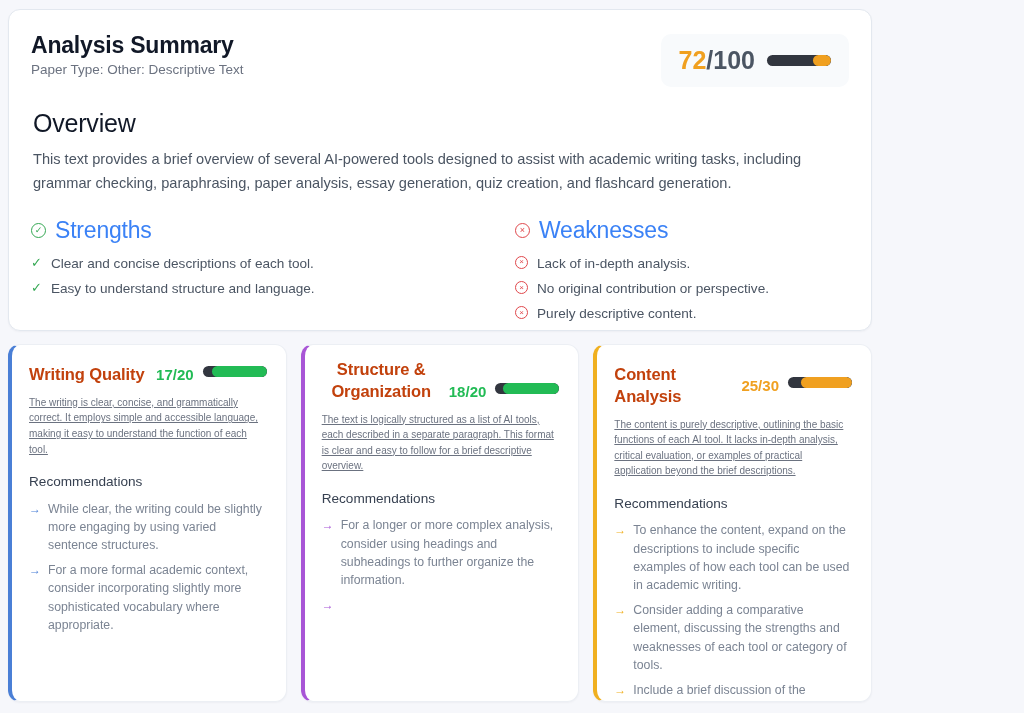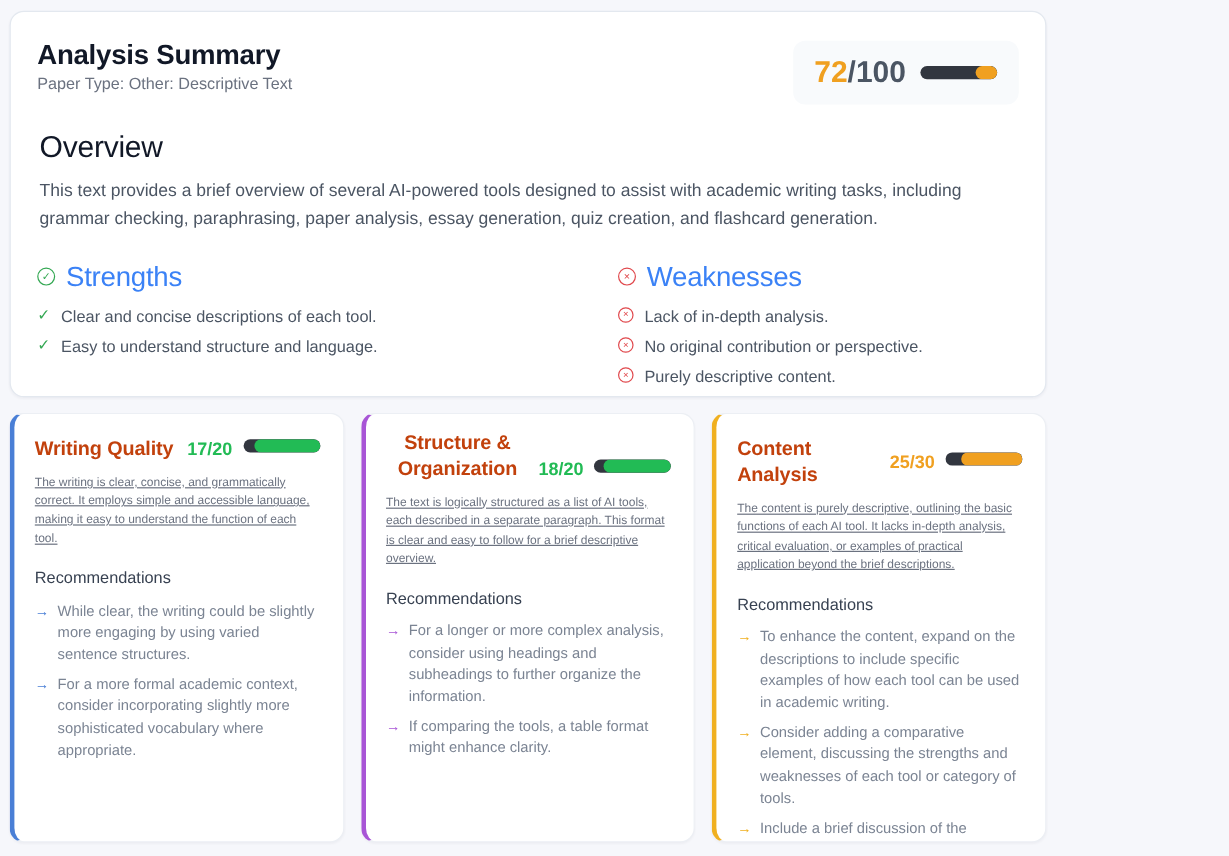--- a/index.html
+++ b/index.html
@@ -231,21 +231,20 @@
         </div>
         <p class="metric-desc">The text is logically structured as a list of AI tools, each described in a separate paragraph. This format is clear and easy to follow for a brief descriptive overview.</p>
         <div class="rec-h">Recommendations</div>
         <ul class="rec-list">
           <li>
             <span class="arrow" style="color: rgb(168, 85, 214);">→</span>
             <span>For a longer or more complex analysis, consider using headings and subheadings to further organize the information.</span>
           </li>
           <li>
             <span class="arrow" style="color: rgb(168, 85, 214);">→</span>
-            <span>If comparing the tools, a table format might enhance clarity.</span>
           </li>
         </ul>
       </div>
       <div class="metric-card" style="border-left-color: rgb(240, 176, 32);">
         <div class="metric-head">
           <div class="metric-name">Content Analysis</div>
           <div class="metric-score">
             <span class="sc" style="color: rgb(240, 160, 32);">25/30</span>
             <div class="bar">
               <div class="fill" style="width: 80%; background: rgb(240, 160, 32);"></div>

